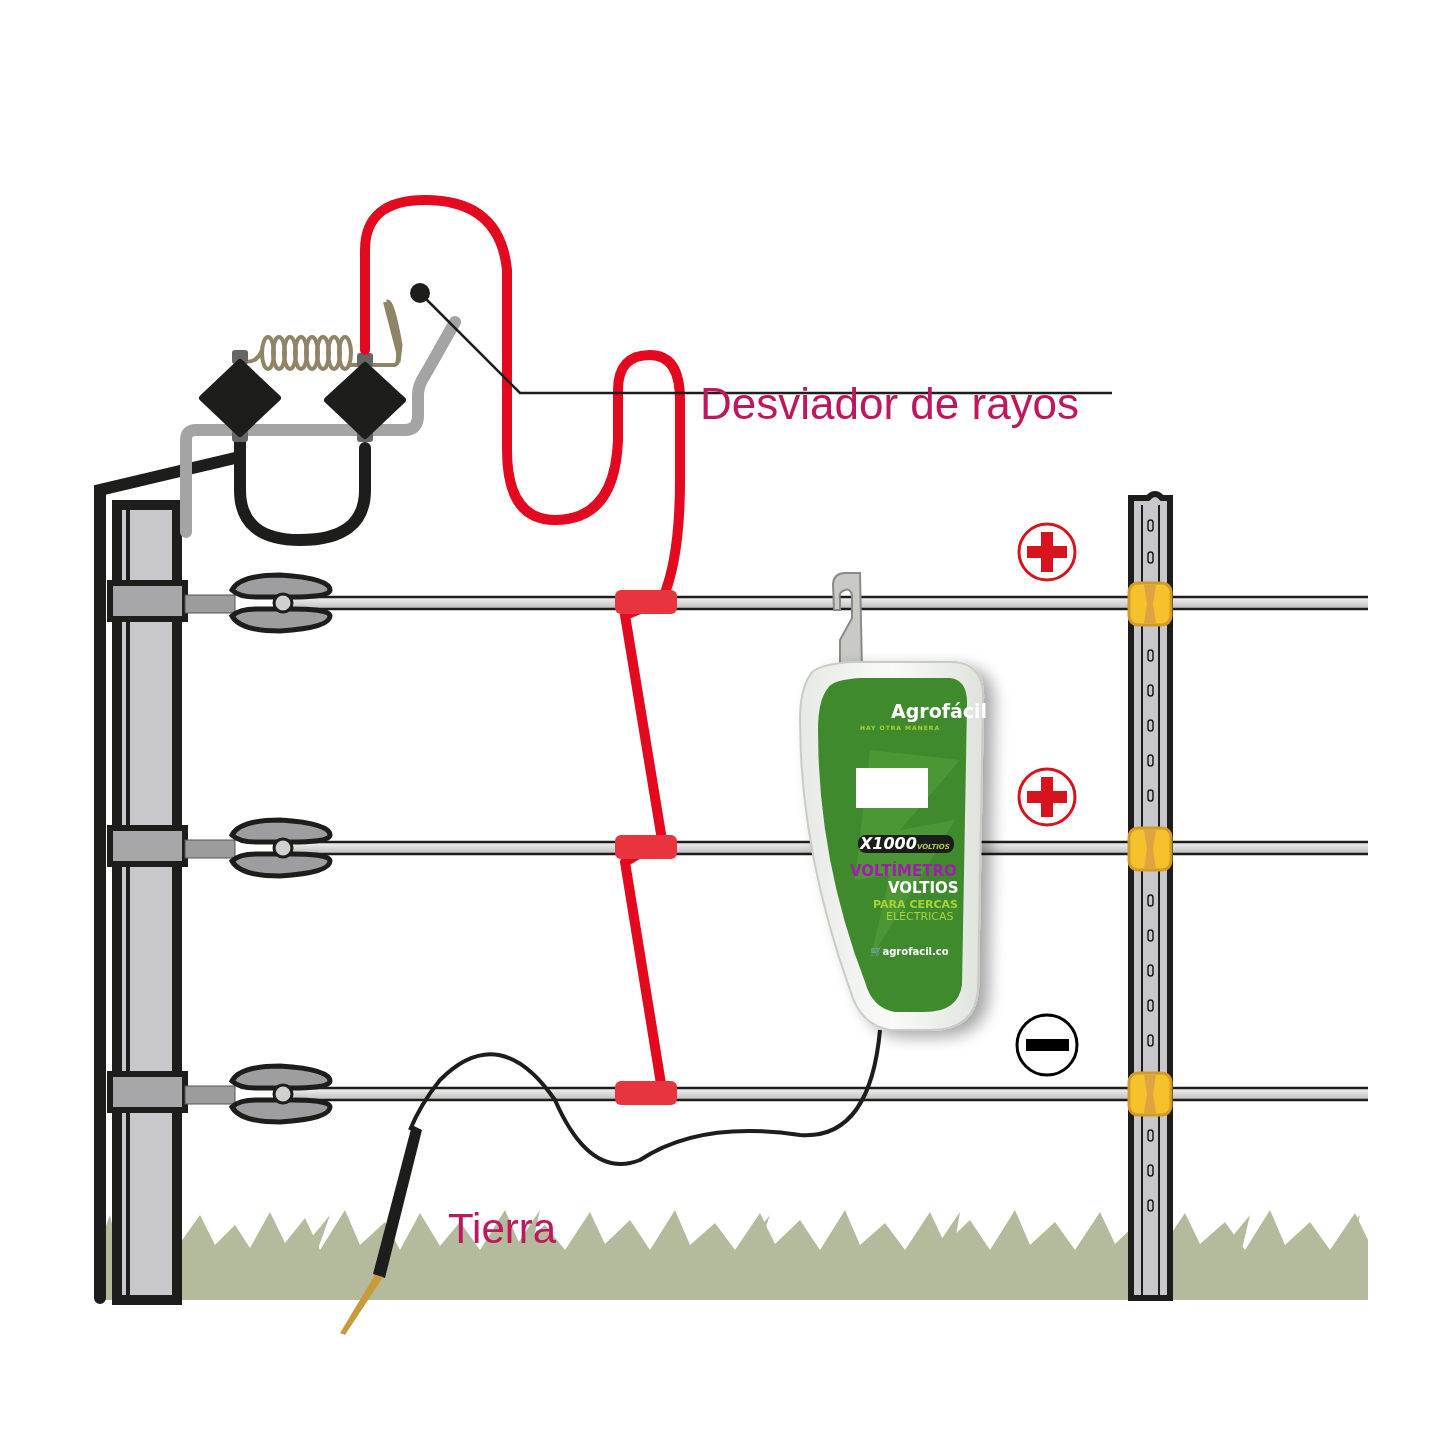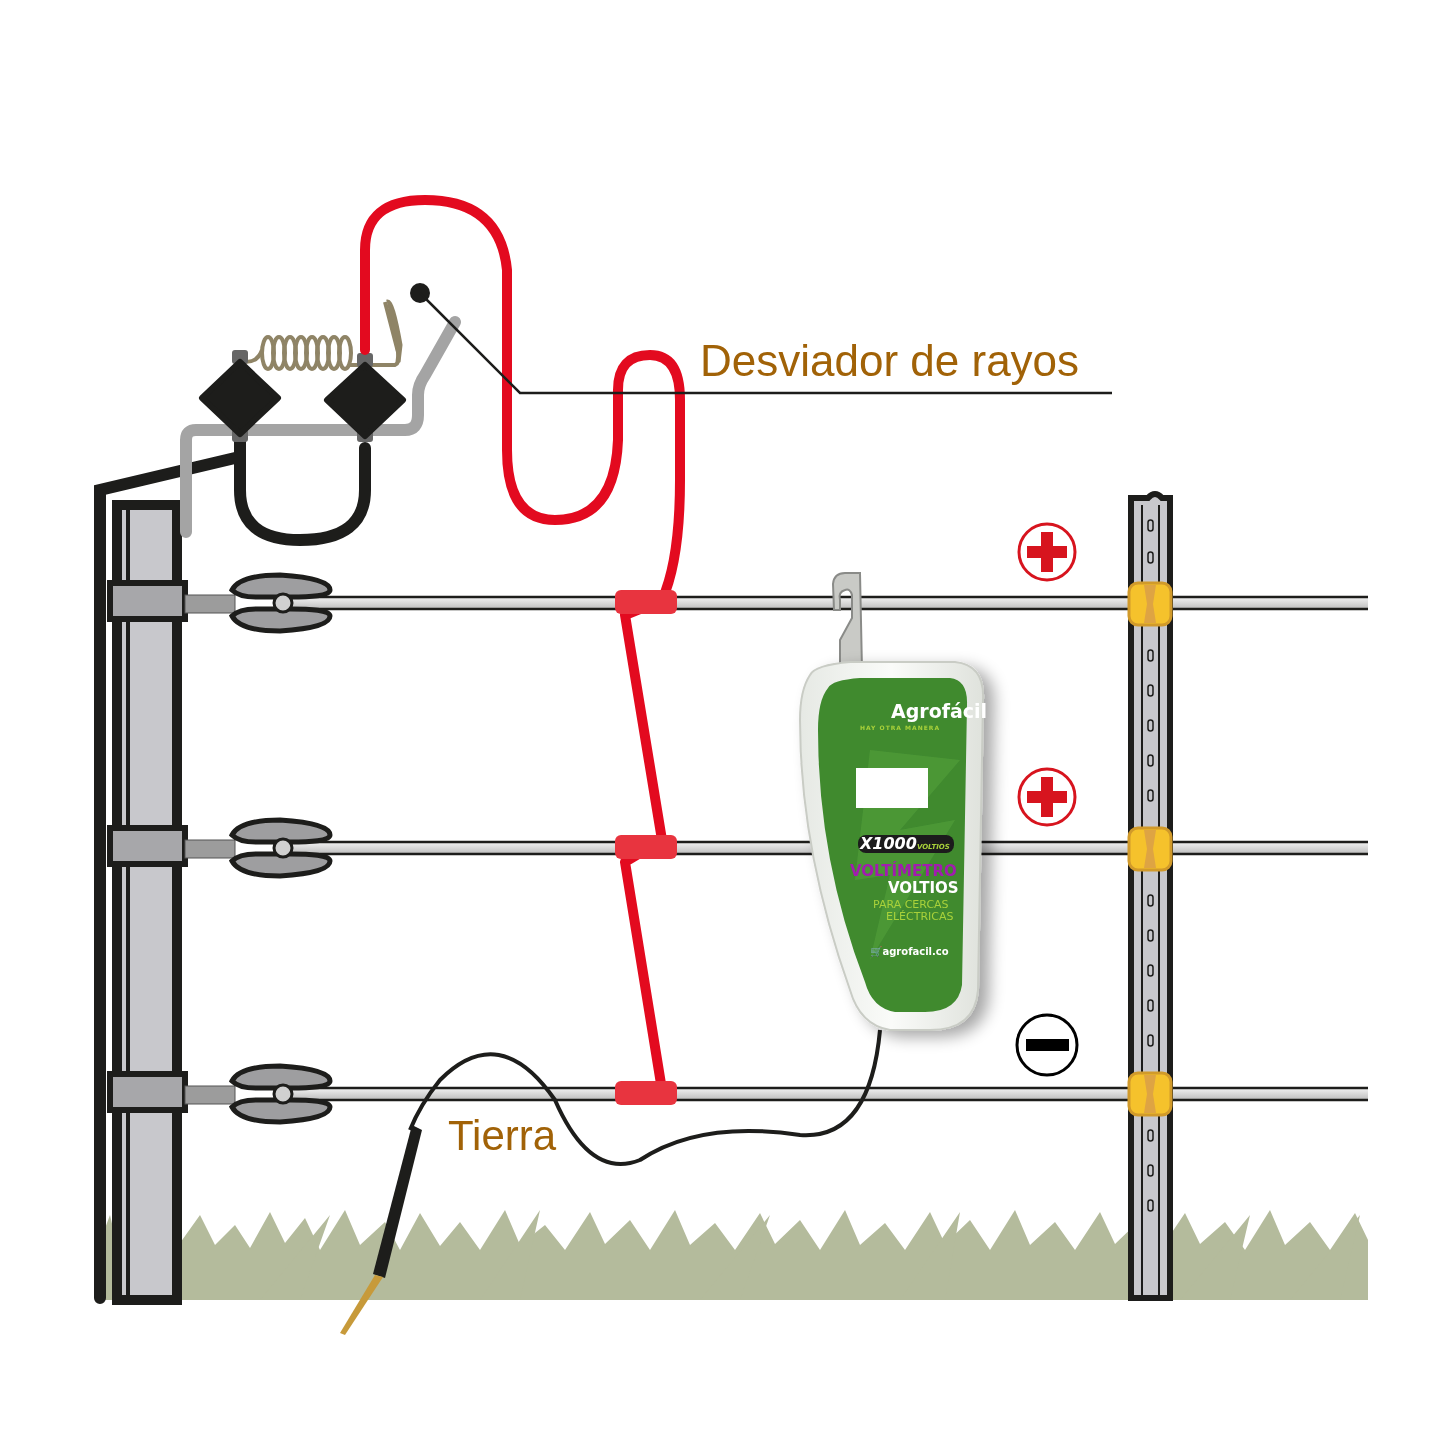--- a/index.html
+++ b/index.html
@@ -1,20 +1,20 @@
 <!DOCTYPE html>
 <html><head>
 <meta charset="utf-8">
 <style>
   html, body { margin:0; padding:0; background:#ffffff; }
   body { width:1445px; height:1445px; position:relative; overflow:hidden; font-family:"DejaVu Sans", sans-serif; }
   svg { position:absolute; left:0; top:0; }
-  .label { position:absolute; color:#a16207; font-family:"Liberation Sans", sans-serif; white-space:nowrap; }
+  .label { position:absolute; color:#be185d; font-family:"Liberation Sans", sans-serif; white-space:nowrap;margin-top:43px; }
   #lbl-desviador { left:700px; top:336px; font-size:44px; }
-  #lbl-tierra { left:448px; top:1112px; font-size:42px; }
+  #lbl-tierra { left:448px; top:1162px; font-size:42px; }
   .meter-text { position:absolute; font-family:"DejaVu Sans", sans-serif; font-weight:bold; white-space:nowrap; }
 </style>
 </head>
 <body>
 
 <svg width="1445" height="1445" viewBox="0 0 1445 1445">
   <defs>
     <linearGradient id="wireGrad" x1="0" y1="0" x2="0" y2="1">
       <stop offset="0" stop-color="#f2f2f2"></stop>
       <stop offset="0.5" stop-color="#d8d8d8"></stop>
@@ -204,20 +204,20 @@
   </g>
 </svg>
 
 <div class="meter-text" style="left:846px;top:700px;font-size:19px;color:#ffffff;margin-left:45px;">Agrofácil</div>
 <div class="meter-text" style="left:860px;top:724px;font-size:6px;color:#a8d13a;letter-spacing:1px;">HAY OTRA MANERA</div>
 <div class="meter-text" style="left:860px;top:834px;font-size:16px;color:#ffffff;font-style:italic;">
   <span>X1000</span><span style="font-size:7px;color:#a8d13a;">VOLTIOS</span>
 </div>
 <div class="meter-text" style="left:850px;top:862px;font-size:15px;color:#a21caf;">VOLTÍMETRO</div>
 <div class="meter-text" style="left:888px;top:879px;font-size:15px;color:#ffffff;">VOLTIOS</div>
-<div class="meter-text" style="left:873px;top:898px;font-size:11px;color:#a8d13a;font-weight:normal;">PARA CERCAS</div>
+<div class="meter-text" style="left:873px;top:898px;font-size:11px;color:#a8d13a;font-weight:bold;">PARA CERCAS</div>
 <div class="meter-text" style="left:886px;top:910px;font-size:11px;color:#a8d13a;font-weight:normal;">ELÉCTRICAS</div>
 <div class="meter-text" style="left:870px;top:946px;font-size:10px;color:#ffffff;">
   <span>🛒</span><span>agrofacil.co</span>
 </div>
 
 <div class="label" id="lbl-desviador">Desviador de rayos</div>
 <div class="label" id="lbl-tierra">Tierra</div>
 
 </body></html>

